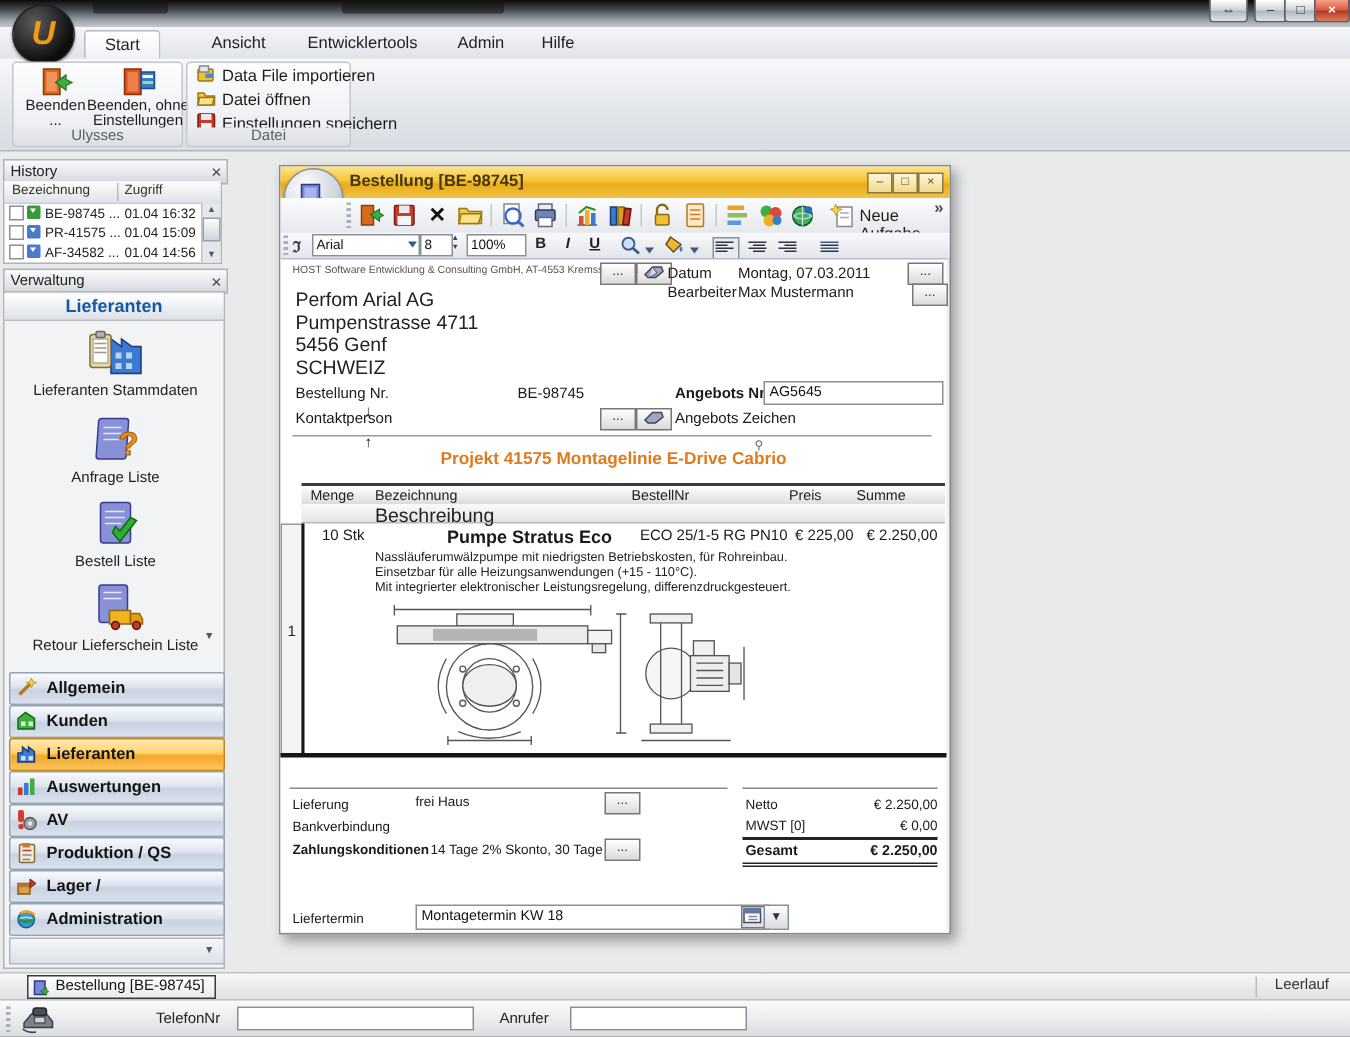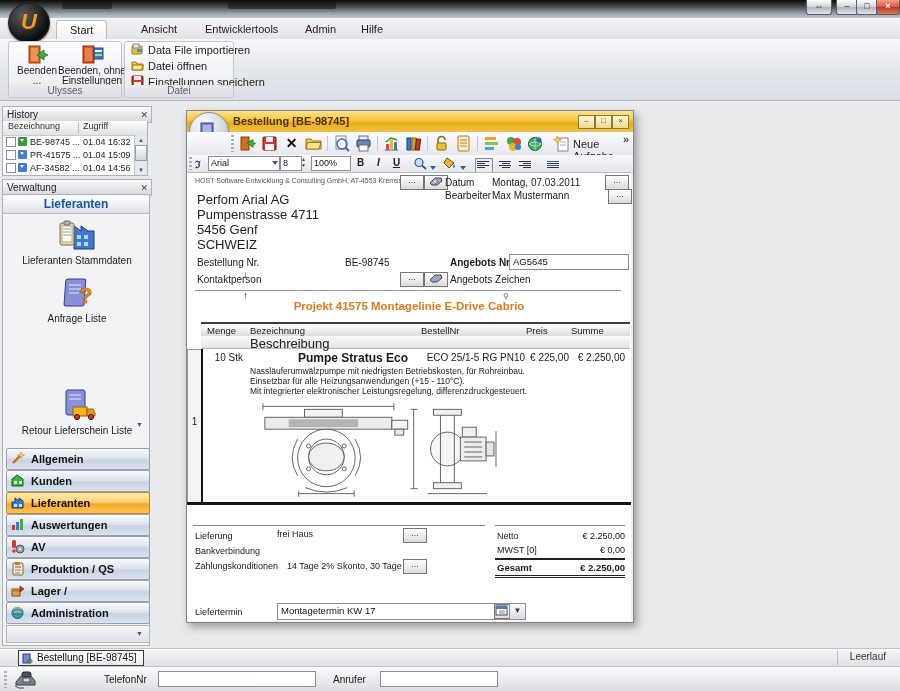--- a/index.html
+++ b/index.html
@@ -228,20 +228,30 @@
       <svg class="abs" style="left:58px;top:2px;" width="34" height="34" viewBox="0 0 34 34">
         <rect x="5" y="2" width="20" height="27" rx="2" fill="#8890d8" stroke="#3a3a8a" transform="skewX(-4)"></rect>
         <line x1="8" y1="8" x2="20" y2="8" stroke="#e8e8f8"></line>
           <line x1="8" y1="12" x2="20" y2="12" stroke="#e8e8f8"></line>
           <line x1="8" y1="16" x2="18" y2="16" stroke="#e8e8f8"></line>
         <text x="18" y="26" font-size="22" font-weight="bold" fill="#f08a1e" stroke="#a05a0a" stroke-width="0.6">?</text>
       </svg>
       <div class="abs shortcut-label" style="left:0;top:38px;">Anfrage Liste</div>
     </div>
 
+    <div class="abs" style="left:0;top:136px;width:146px;height:52px;">
+      <svg class="abs" style="left:58px;top:2px;" width="34" height="34" viewBox="0 0 34 34">
+        <rect x="6" y="2" width="20" height="27" rx="2" fill="#8890d8" stroke="#3a3a8a"></rect>
+        <line x1="9" y1="8" x2="22" y2="8" stroke="#e8e8f8"></line>
+          <line x1="9" y1="12" x2="22" y2="12" stroke="#e8e8f8"></line>
+          <line x1="9" y1="16" x2="20" y2="16" stroke="#e8e8f8"></line>
+        <path d="M14 22 L19 28 L30 14 L26 12 L19 21 L16 18 Z" fill="#2fae2f" stroke="#0d6a0d"></path>
+      </svg>
+      <div class="abs shortcut-label" style="left:0;top:38px;">Bestell Liste</div>
+    </div>
 
     <div class="abs" style="left:0;top:192px;width:146px;height:52px;">
       <svg class="abs" style="left:58px;top:2px;" width="36" height="34" viewBox="0 0 36 34">
         <rect x="5" y="1" width="19" height="25" rx="2" fill="#8890d8" stroke="#3a3a8a"></rect>
         <line x1="8" y1="6" x2="20" y2="6" stroke="#e8e8f8"></line>
           <line x1="8" y1="10" x2="20" y2="10" stroke="#e8e8f8"></line>
         <rect x="12" y="18" width="14" height="9" fill="#f4b41e" stroke="#8a6a0a"></rect>
         <path d="M26 20 L32 20 L34 24 L34 27 L26 27 Z" fill="#e89a10" stroke="#8a6a0a"></path>
         <circle cx="16" cy="28" r="2.6" fill="#c43a2a" stroke="#5a1008"></circle>
           <circle cx="30" cy="28" r="2.6" fill="#c43a2a" stroke="#5a1008"></circle>
@@ -575,37 +585,37 @@
         </svg>
       </div>
 
       <div class="abs thick"></div>
 
       <div class="abs" style="left:6px;top:352px;width:292px;height:1px;background:#888;"></div>
       <div class="abs f9 lbl" style="left:8px;top:358px;">Lieferung</div>
       <div class="abs f9" style="left:90px;top:356px;">frei Haus</div>
       <div class="abs dots" style="left:216px;top:355px;">...</div>
       <div class="abs f9 lbl" style="left:8px;top:373px;">Bankverbindung</div>
-      <div class="abs f9 lbl" style="left:8px;top:388px;">Zahlungskonditionen</div>
+      <div class="abs f9 lbl" style="left:8px;top:388px;font-weight:bold;">Zahlungskonditionen</div>
       <div class="abs f9" style="left:100px;top:388px;">14 Tage 2% Skonto, 30 Tage netto</div>
       <div class="abs dots" style="left:216px;top:386px;">...</div>
 
       <div class="abs" style="left:308px;top:352px;width:130px;height:1px;background:#888;"></div>
       <div class="abs f9 lbl" style="left:310px;top:358px;">Netto</div>
       <div class="abs f9 rt" style="left:368px;top:358px;width:70px;">€ 2.250,00</div>
       <div class="abs f9 lbl" style="left:310px;top:372px;">MWST [0]</div>
       <div class="abs f9 rt" style="left:368px;top:372px;width:70px;">€ 0,00</div>
       <div class="abs gesamt" style="left:308px;top:385px;width:130px;height:15px;font-size:9.5px;line-height:15px;">
         <span class="abs" style="left:2px;">Gesamt</span>
         <span class="abs rt" style="right:0;width:80px;">€ 2.250,00</span>
       </div>
 
       <div class="abs f9 lbl" style="left:8px;top:434px;">Liefertermin</div>
       <div class="abs inputbox" style="left:90px;top:430px;width:228px;height:15px;">
-        <span>Montagetermin KW 17</span>
+        <span>Montagetermin KW 18</span>
         <span class="abs calbtn" style="right:1px;top:0;">
           <svg width="13" height="11" viewBox="0 0 13 11">
               <rect x="1" y="1" width="11" height="9" fill="#fff" stroke="#446"></rect>
               <rect x="1" y="1" width="11" height="3" fill="#5a7ab0"></rect>
               <line x1="4" y1="6" x2="10" y2="6" stroke="#888"></line>
               <line x1="4" y1="8" x2="10" y2="8" stroke="#888"></line>
             </svg>
         </span>
       </div>
       <div class="abs ddbtn" style="left:322px;top:430px;">▼</div>

